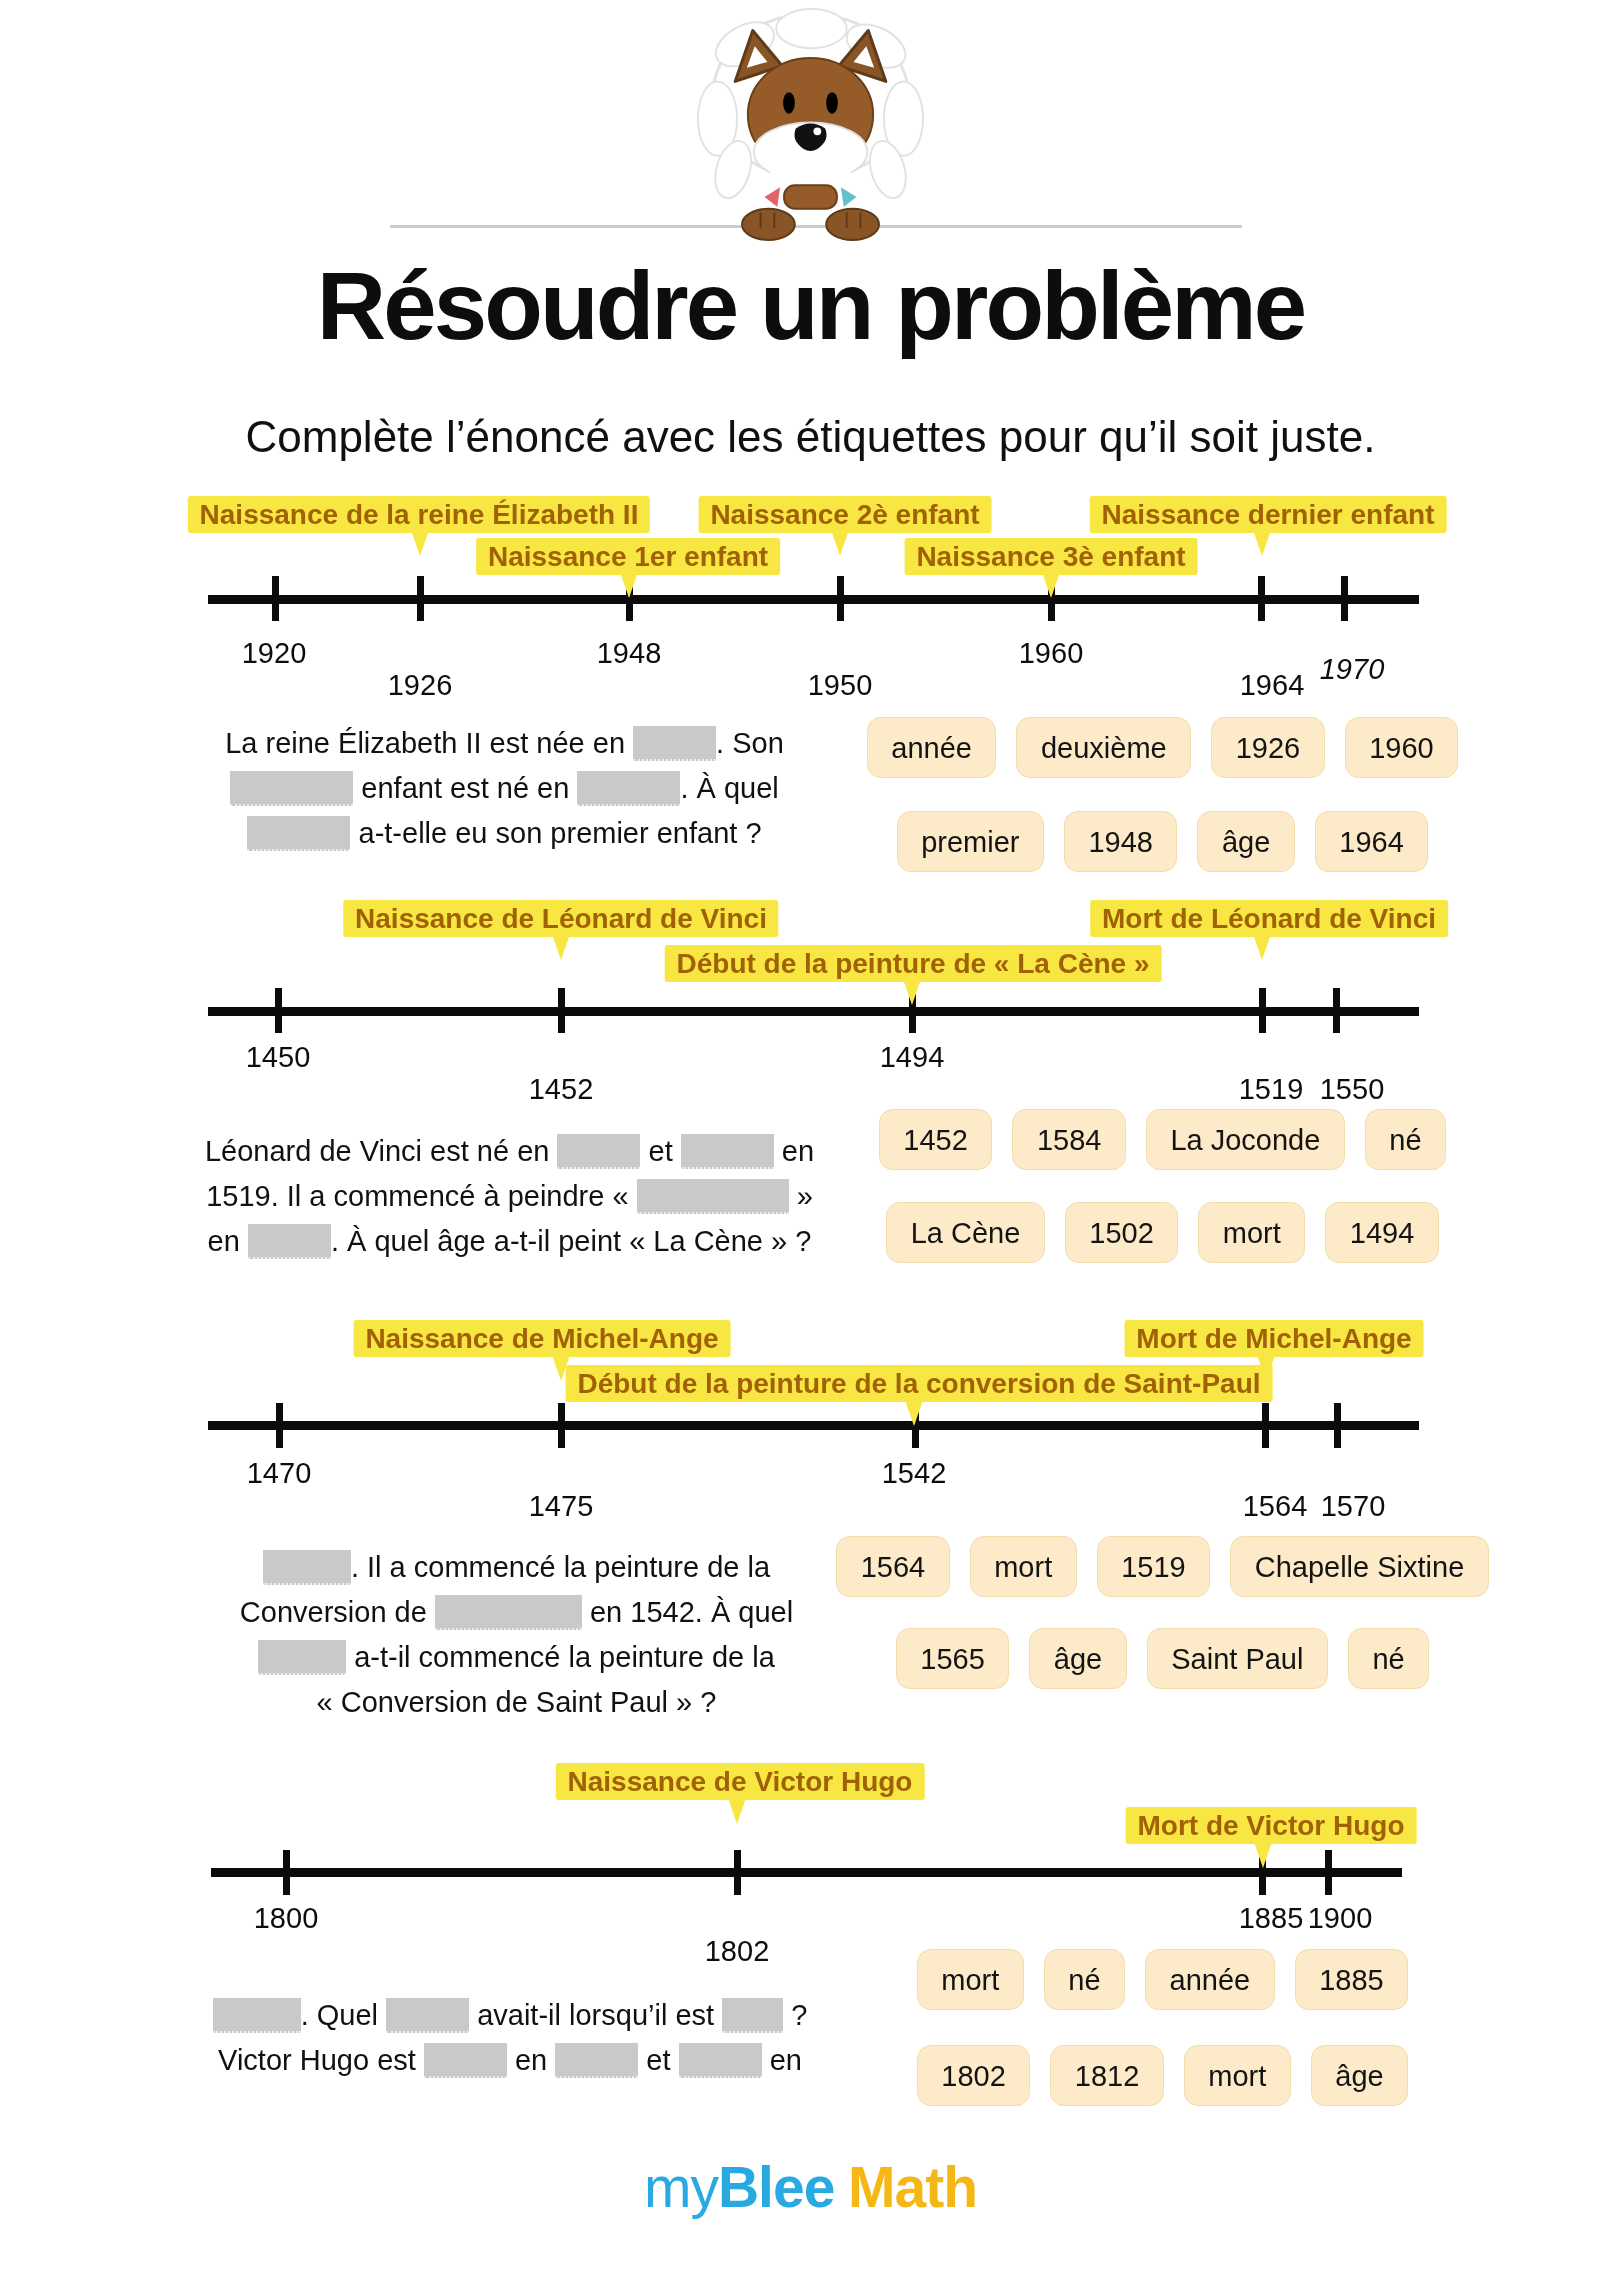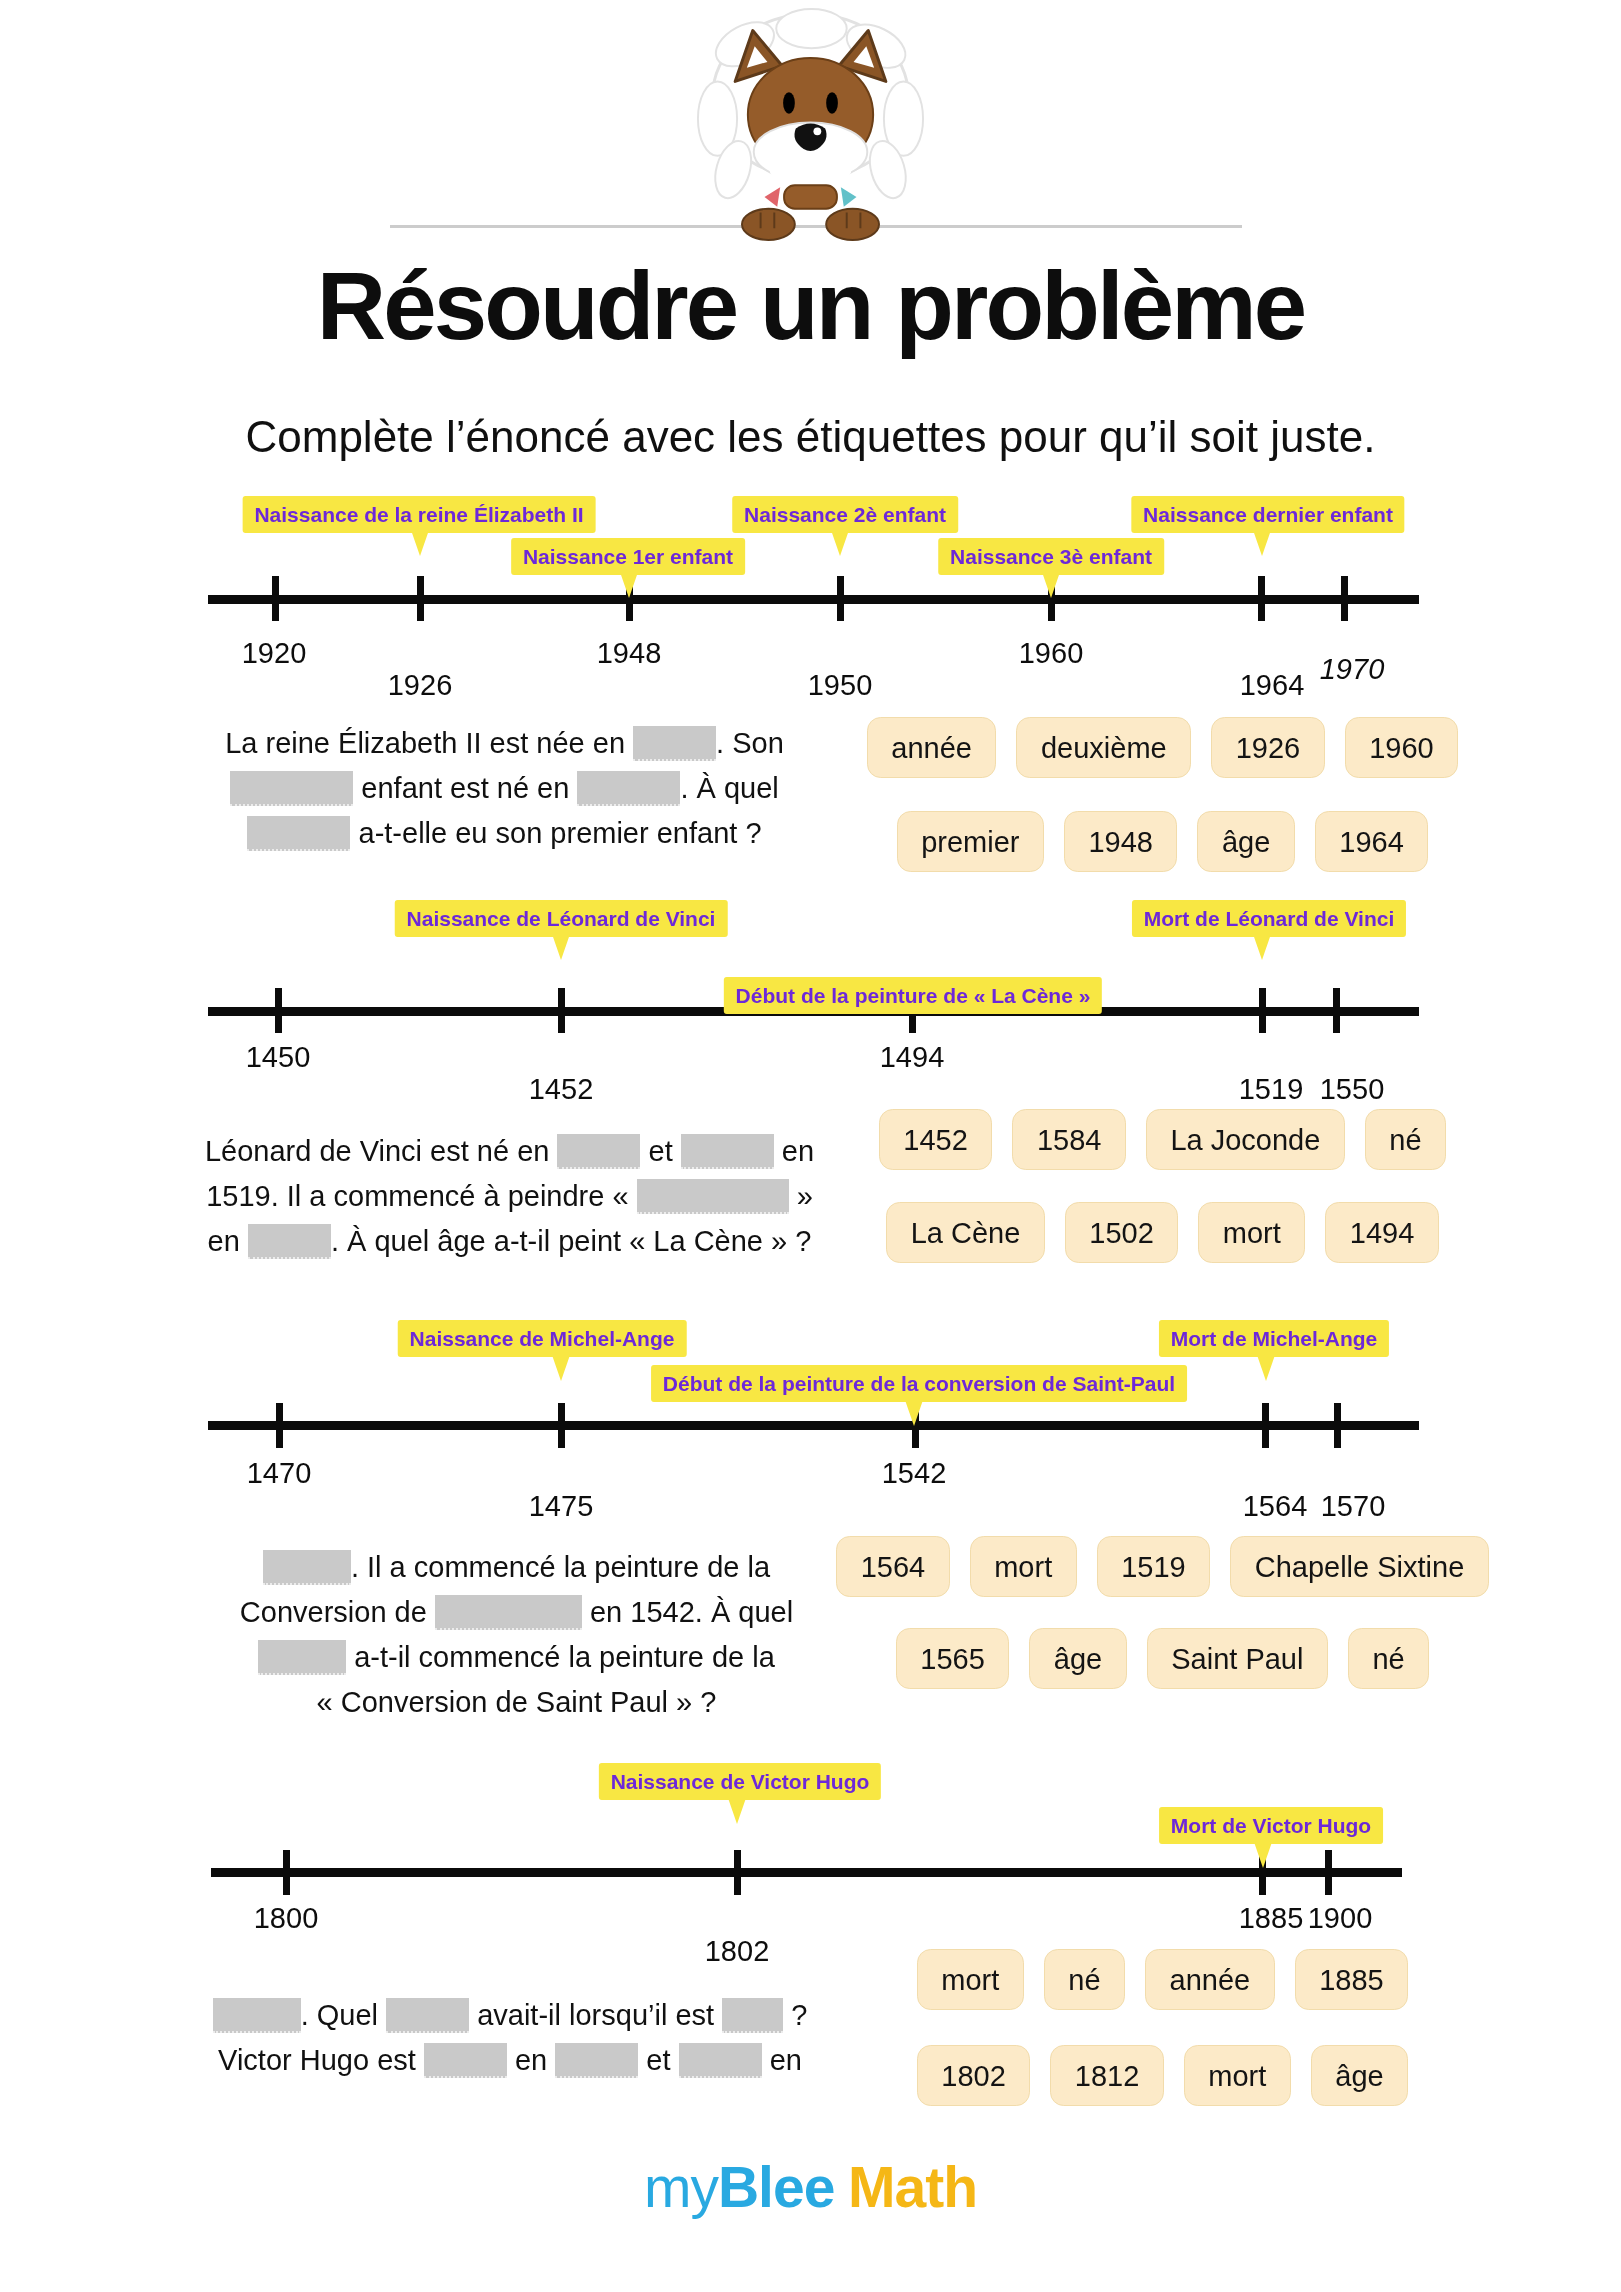--- a/index.html
+++ b/index.html
@@ -3,22 +3,22 @@
 <meta charset="utf-8">
 <style>
   html,body{margin:0;padding:0;background:#ffffff;}
   #page{position:relative;width:1621px;height:2293px;background:#ffffff;overflow:hidden;
         font-family:"Liberation Sans",sans-serif;}
   .shelf{position:absolute;left:390px;top:225px;width:852px;height:2.9px;background:#cccccc;z-index:1;}
   #mascot{position:absolute;left:649px;top:2px;width:323px;height:247px;z-index:2;}
   .title{position:absolute;left:0;top:251px;width:100%;text-align:center;
          font-size:96px;font-weight:bold;letter-spacing:-2.9px;color:#0d0d0d;white-space:nowrap;}
   .subtitle{position:absolute;left:0;top:412px;width:100%;text-align:center;font-size:44px;color:#101010;}
-  .tl-label{position:absolute;transform:translateX(-50%);background:#F8E743;color:#6d28d9;
-            font-size:21px;font-weight:bold;line-height:37px;padding:0 11.8px;white-space:nowrap;
+  .tl-label{position:absolute;transform:translateX(-50%);background:#F8E743;color:#a16207;
+            font-size:28px;font-weight:bold;line-height:37px;padding:0 11.8px;white-space:nowrap;
             border-radius:2.9px;z-index:4;}
   .tl-tail{position:absolute;transform:translateX(-50%);width:0;height:0;border:solid transparent;
            border-width:26.5px 9.8px 0 9.8px;border-top-color:#F8E743;z-index:3;}
   .tl-line{position:absolute;height:8.8px;background:#0b0b0b;z-index:2;}
   .tl-tick{position:absolute;width:6.9px;height:45px;background:#0b0b0b;z-index:2;}
   .tl-year{position:absolute;transform:translateX(-50%);font-size:29px;color:#0d0d0d;white-space:nowrap;}
   .para{position:absolute;text-align:center;font-size:29px;color:#111111;line-height:45px;}
   .pline{white-space:nowrap;}
   .blank{display:inline-block;height:35px;background:#C9C9C9;vertical-align:-7.8px;
          border-bottom:2.9px dotted #ececec;box-sizing:border-box;}
@@ -126,21 +126,21 @@
     <div class="tilerow" style="left: 790px; top: 811px;">
       <div class="tile">premier</div>
       <div class="tile">1948</div>
       <div class="tile">âge</div>
       <div class="tile">1964</div>
     </div>
     <div class="tl-label" style="left: 561px; top: 900px;">Naissance de Léonard de Vinci</div>
     <div class="tl-tail" style="left: 561px; top: 934px;"></div>
     <div class="tl-label" style="left: 1269px; top: 900px;">Mort de Léonard de Vinci</div>
     <div class="tl-tail" style="left: 1262px; top: 934px;"></div>
-    <div class="tl-label" style="left: 913px; top: 945px; margin-top: 32px;">Début de la peinture de « La Cène »</div>
+    <div class="tl-label" style="left: 913px; top: 945px;">Début de la peinture de « La Cène »</div>
     <div class="tl-tail" style="left: 912px; top: 979px;"></div>
     <div class="tl-line" style="left: 208px; top: 1007px; width: 1211px;"></div>
     <div class="tl-tick" style="left: 275px; top: 988px;"></div>
     <div class="tl-tick" style="left: 558px; top: 988px;"></div>
     <div class="tl-tick" style="left: 909px; top: 988px;"></div>
     <div class="tl-tick" style="left: 1259px; top: 988px;"></div>
     <div class="tl-tick" style="left: 1333px; top: 988px;"></div>
     <div class="tl-year" style="left: 278px; top: 1041px;">1450</div>
     <div class="tl-year" style="left: 561px; top: 1073px;">1452</div>
     <div class="tl-year" style="left: 912px; top: 1041px;">1494</div>

